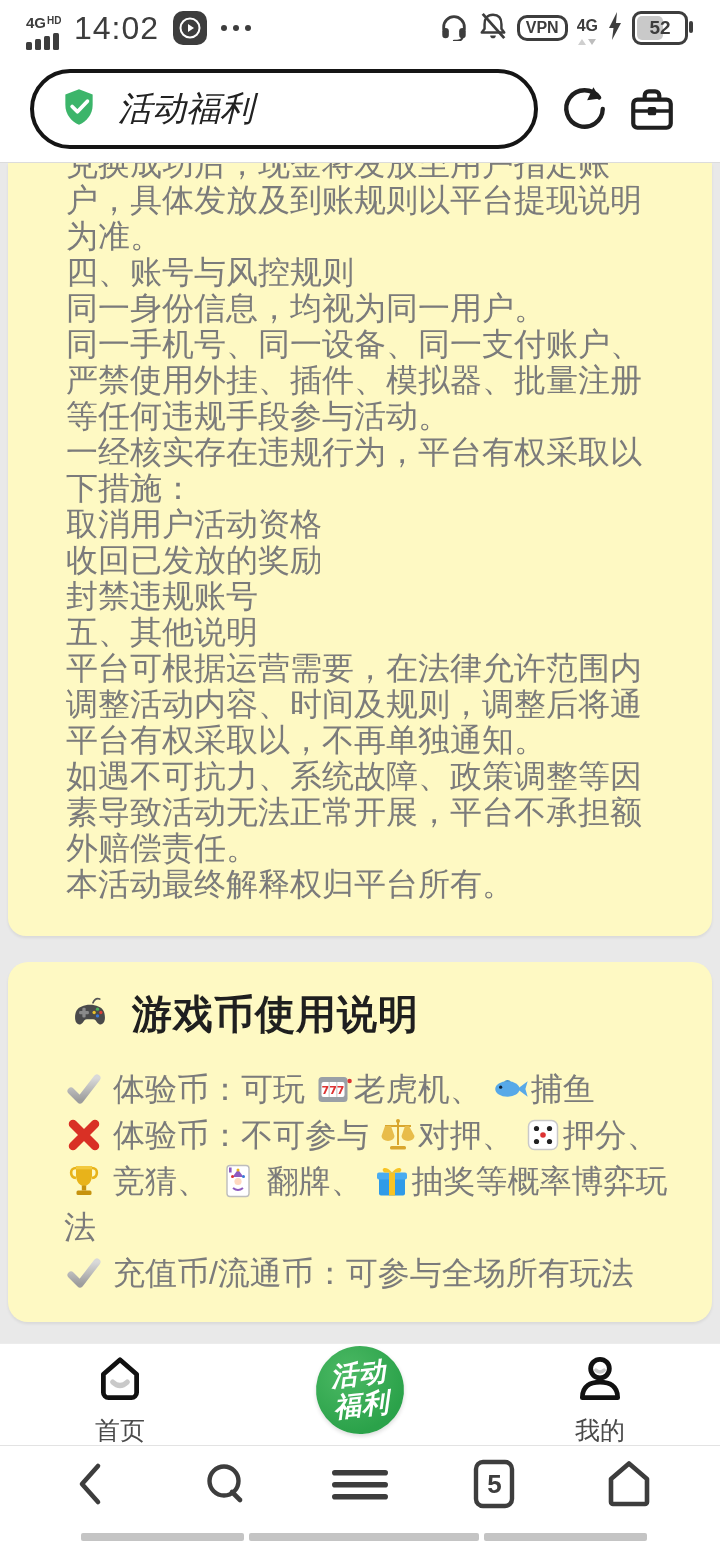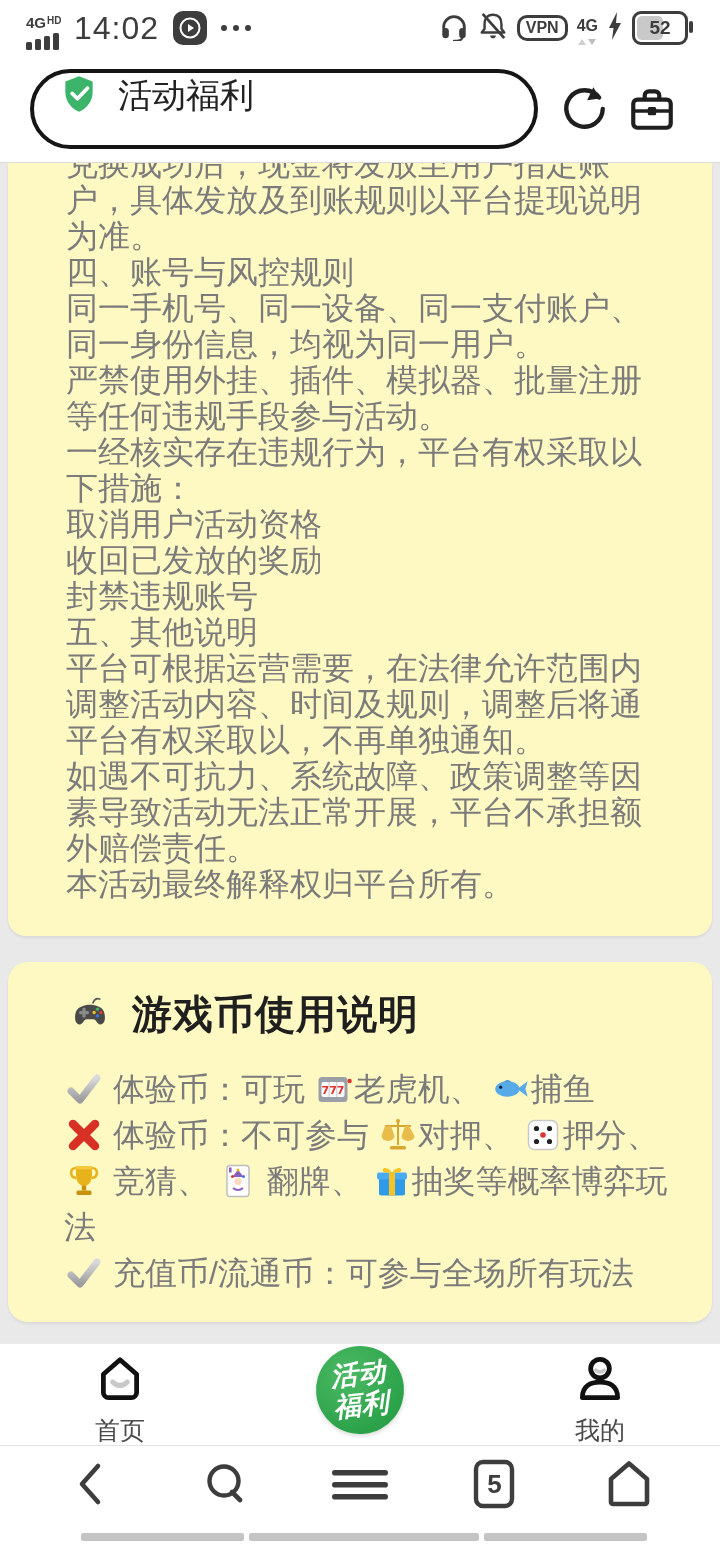--- a/index.html
+++ b/index.html
@@ -33,21 +33,21 @@
            margin-right:6px;}
   .bat-fill{position:absolute;left:2px;top:2px;bottom:2px;width:26px;background:#c9c9c9;border-radius:5px;}
   .bat-num{position:absolute;left:0;right:0;top:50%;transform:translateY(-52%);text-align:center;
            font-size:19px;font-weight:bold;color:#3d3d3d;}
   .bat-nub{position:absolute;right:-8px;top:7px;width:4px;height:12px;background:#3d3d3d;border-radius:2px;}
 
   
   .addr-row{position:absolute;top:56px;left:0;right:0;height:107px;background:#fff;display:flex;
             align-items:center;border-bottom:1px solid #dcdcdc;box-sizing:border-box;}
   .addr-pill{margin-left:30px;width:508px;height:80px;border:4px solid #151515;border-radius:42px;
-             display:flex;box-sizing:border-box;padding-left:24px;background:#fff;}
+             display:flex;align-items:center;box-sizing:border-box;padding-left:24px;background:#fff;font-style:italic;}
   .addr-text{font-size:34px;color:#222;margin-left:18px;}
   .icon-btn{display:flex;align-items:center;justify-content:center;width:56px;height:56px;}
   .btn-refresh{margin-left:18px;}
   .btn-toolbox{margin-left:12px;}
 
   
   .content{position:absolute;top:163px;left:0;right:0;height:1180px;background:#e9e9e9;overflow:hidden;}
   .card{margin:0 8px;background:#fef9c3;box-shadow:0 2px 3px rgba(0,0,0,.07);}
   .card1{border-radius:0 0 18px 18px;padding:0 28px 34px 58px;overflow:hidden;}
   .card1-text{margin-top:-17px;}
@@ -176,22 +176,22 @@
     </div>
   </div>
 
   <div class="content">
     <div class="card card1">
       <div class="card1-text">
           <div class="tl">兑换成功后，现金将发放至用户指定账</div>
           <div class="tl">户，具体发放及到账规则以平台提现说明</div>
           <div class="tl">为准。</div>
           <div class="tl">四、账号与风控规则</div>
+          <div class="tl">同一身份信息，均视为同一用户。</div>
           <div class="tl">同一手机号、同一设备、同一支付账户、</div>
-          <div class="tl">同一身份信息，均视为同一用户。</div>
           <div class="tl">严禁使用外挂、插件、模拟器、批量注册</div>
           <div class="tl">等任何违规手段参与活动。</div>
           <div class="tl">一经核实存在违规行为，平台有权采取以</div>
           <div class="tl">下措施：</div>
           <div class="tl">取消用户活动资格</div>
           <div class="tl">收回已发放的奖励</div>
           <div class="tl">封禁违规账号</div>
           <div class="tl">五、其他说明</div>
           <div class="tl">平台可根据运营需要，在法律允许范围内</div>
           <div class="tl">调整活动内容、时间及规则，调整后将通</div>

